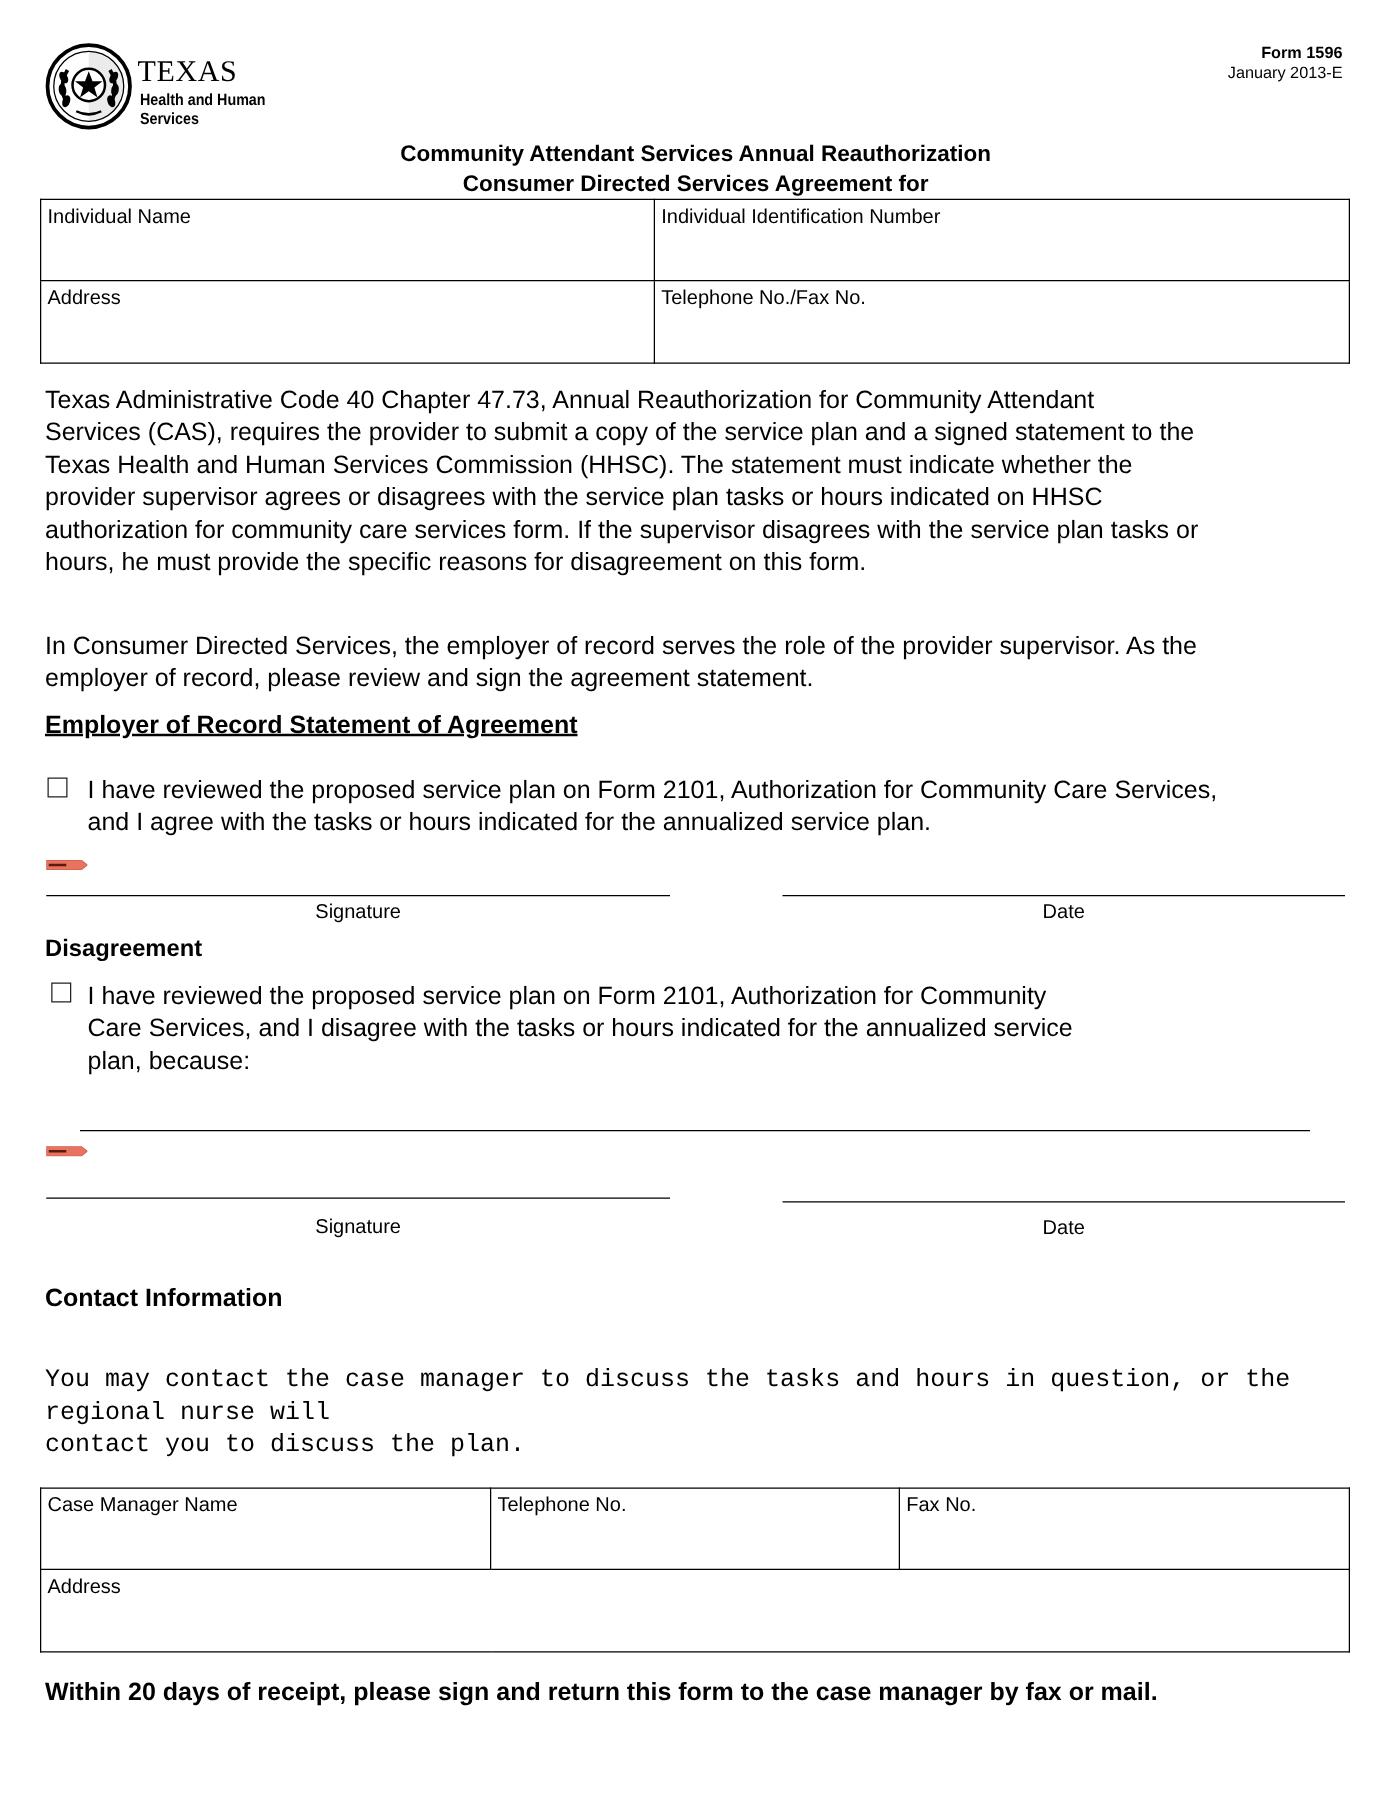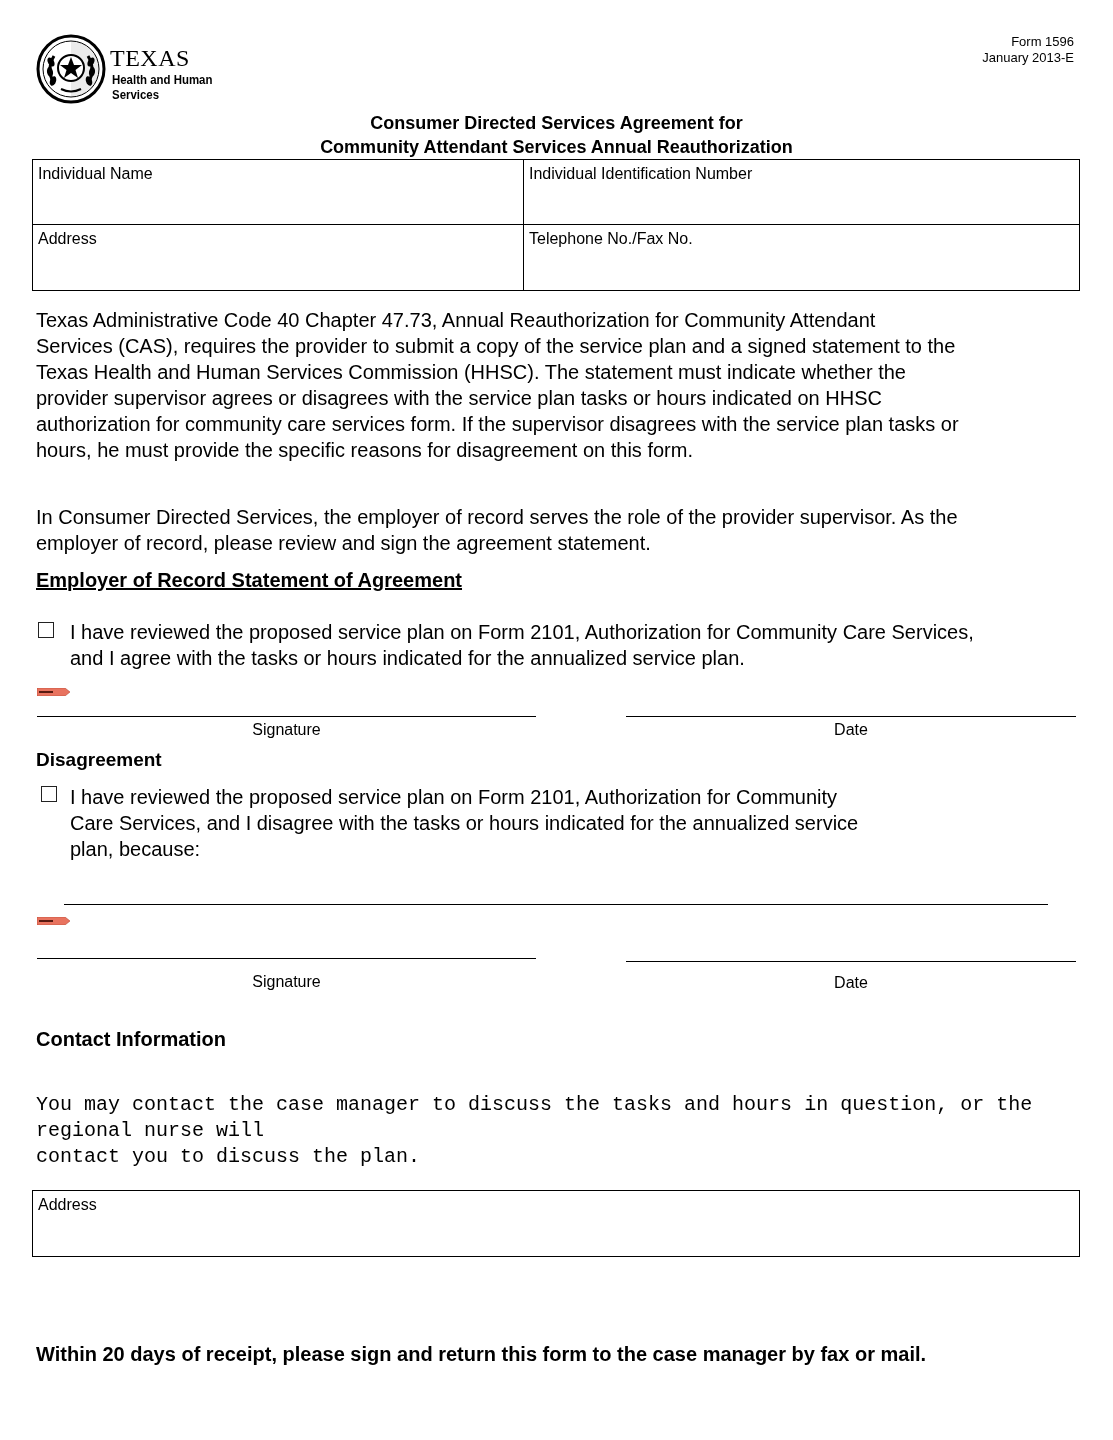--- a/index.html
+++ b/index.html
@@ -3,21 +3,21 @@
 <meta charset="utf-8">
 <style>
   html,body{margin:0;padding:0;background:#fff;}
   body{width:1113px;height:1440px;position:relative;font-family:"Liberation Sans",sans-serif;color:#000;overflow:hidden;}
   .abs{position:absolute;}
   .logo{left:36px;top:34px;width:200px;height:74px;}
   .seal{position:absolute;left:0;top:0;width:70px;height:70px;}
   .logo-texas{position:absolute;left:74px;top:12px;font-family:Liberation Serif, serif;font-size:24px;letter-spacing:0.5px;line-height:24px;}
   .logo-sub{position:absolute;left:76px;top:38px;font-size:13px;font-weight:bold;line-height:15px;transform:scaleX(0.88);transform-origin:left top;}
   .formno{right:39px;top:34px;text-align:right;font-size:13px;line-height:16px;}
-  .formno b{font-weight:normal;}
+  .formno b{font-weight:bold;}
   .title{left:0;width:1113px;top:111px;text-align:center;font-weight:bold;font-size:18px;line-height:24px;}
   table.grid{position:absolute;border-collapse:collapse;}
   table.grid td{border:1px solid #000;vertical-align:top;padding:5px 5px;font-size:16px;line-height:18px;box-sizing:border-box;}
   .para{left:36px;width:1050px;font-size:20px;line-height:26px;white-space:pre-line;}
   .h2{left:36px;font-size:20px;font-weight:bold;line-height:24px;}
   .cb{width:16px;height:16px;border:1.5px solid #222;box-sizing:border-box;background:#fff;cursor:pointer;}
   .line{height:0;border-top:1.5px solid #000;}
   .lbl{font-size:16px;line-height:18px;text-align:center;}
   .tag{width:33px;height:8px;}
 </style>
@@ -51,22 +51,22 @@
     <div>Services</div>
   </div>
 </div>
 
 <div class="abs formno">
   <div><b>Form 1596</b></div>
   <div>January 2013-E</div>
 </div>
 
 <div class="abs title">
+  <div>Community Attendant Services Annual Reauthorization</div>
   <div>Consumer Directed Services Agreement for</div>
-  <div>Community Attendant Services Annual Reauthorization</div>
 </div>
 
 <table class="grid" style="left:32px;top:159px;width:1048px;">
   <tbody>
       <tr style="height:65px;">
     <td style="width:491px;">
       <div>Individual Name</div>
       <div></div>
     </td>
     <td>
@@ -125,20 +125,31 @@
 <div class="abs line" style="left:626px;top:961px;width:450px;"></div>
 <div class="abs lbl" style="left:37px;top:973px;width:499px;">Signature</div>
 <div class="abs lbl" style="left:626px;top:974px;width:450px;">Date</div>
 
 <div class="abs h2" style="top:1027px;">Contact Information</div>
 <div class="abs para" style="top:1092px;font-family:Liberation Mono, monospace;">You may contact the case manager to discuss the tasks and hours in question, or the regional nurse will
 contact you to discuss the plan.</div>
 
 <table class="grid" style="left:32px;top:1190px;width:1048px;">
   <tbody>
+      <tr style="height:65px;">
+    <td style="width:360px;">
+      <div>Case Manager Name</div>
+    </td>
+    <td style="width:327px;">
+      <div>Telephone No.</div>
+    </td>
+    <td>
+      <div>Fax No.</div>
+    </td>
+  </tr>
   <tr style="height:66px;">
     <td colspan="3">
       <div>Address</div>
     </td>
   </tr>
 </tbody>
   </table>
 
 <div class="abs h2" style="top:1342px;">Within 20 days of receipt, please sign and return this form to the case manager by fax or mail.</div>
 

